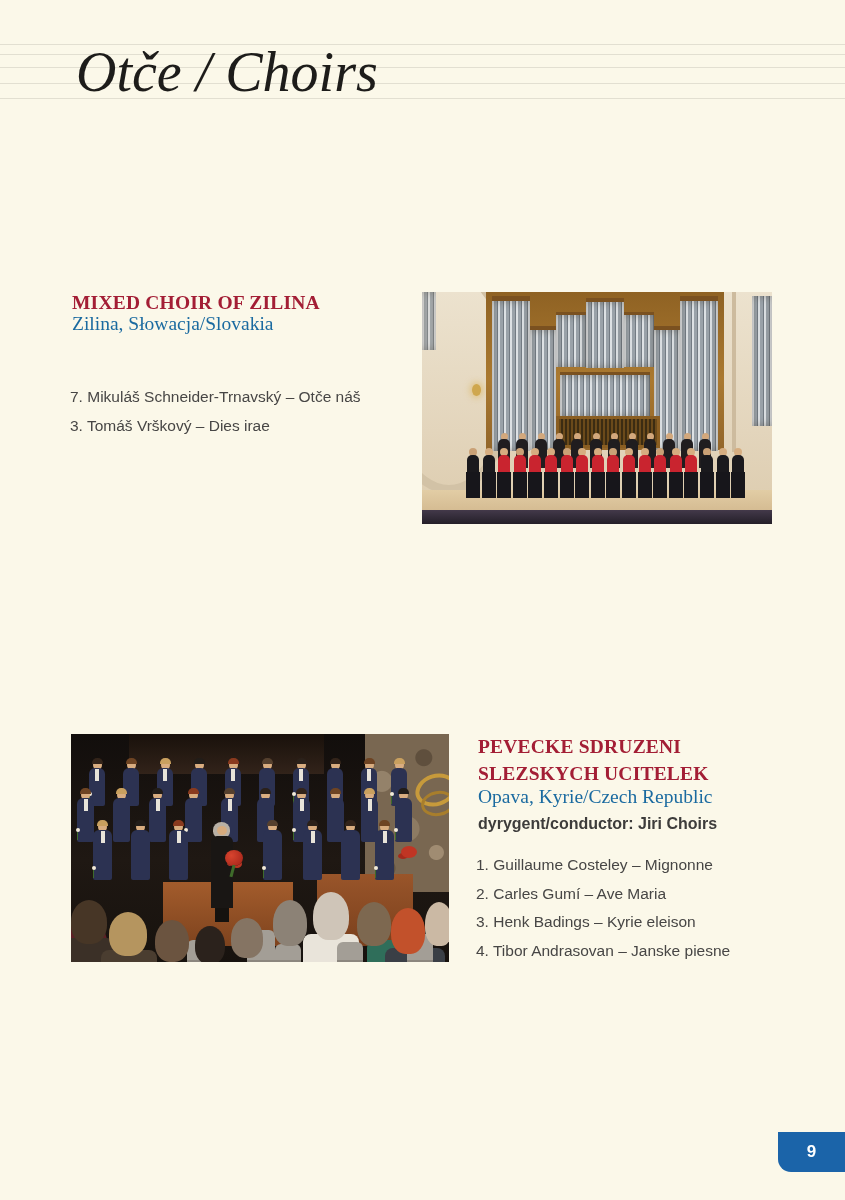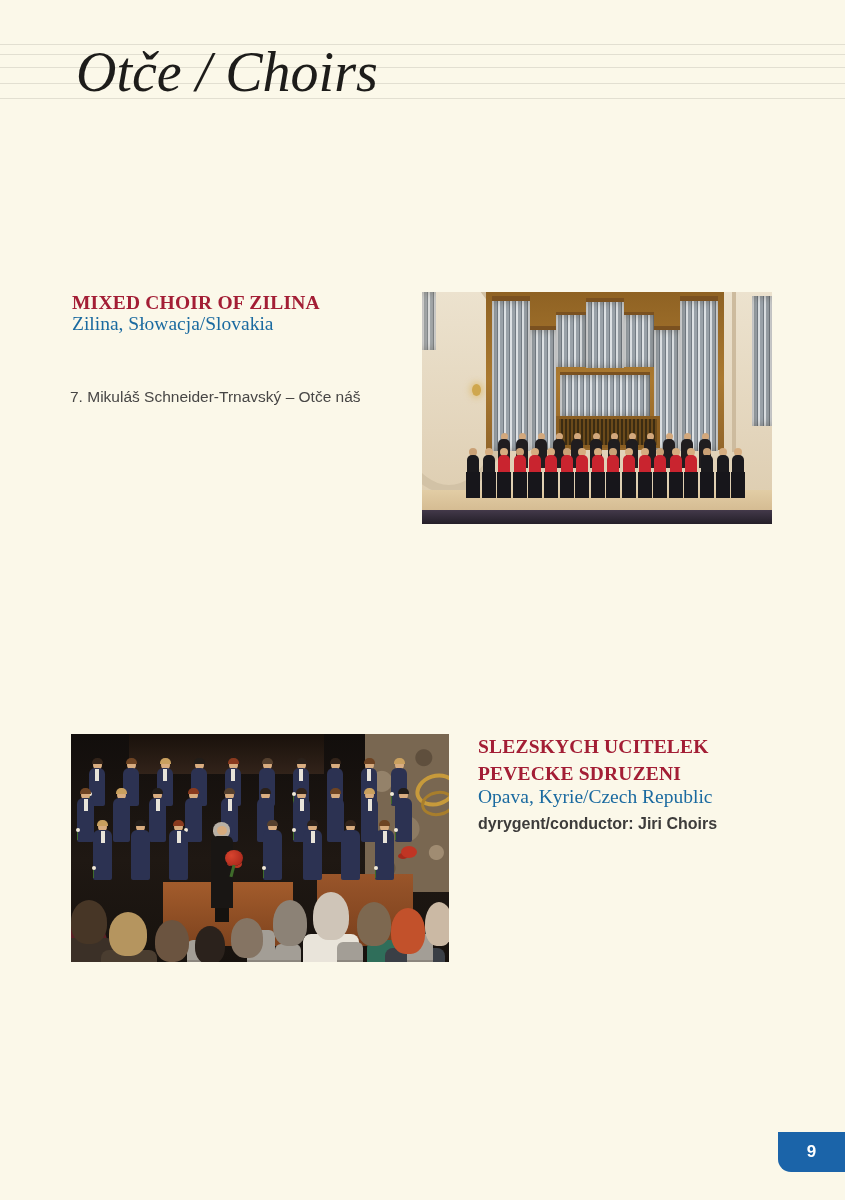--- a/index.html
+++ b/index.html
@@ -116,20 +116,21 @@
   </div>
   <h1 class="page-title">Otče / Choirs</h1>
 
   <h2 class="choir-name c1-name">
     <div>MIXED CHOIR OF ZILINA</div>
     <div></div>
   </h2>
   <div class="choir-loc c1-loc">Zilina, Słowacja/Slovakia</div>
   <ul class="repertoire rep1 c1-rep">
     <li>7. Mikuláš Schneider-Trnavský – Otče náš</li>
+    <li>3. Tomáš Vrškový – Dies irae</li>
   </ul>
 
   <div class="photo photo1">
     <div class="p1-wall"></div>
     <div class="p1-light"></div>
     <div class="p1-arch"></div>
     <div class="p1-sconce"></div>
     <div class="p1-edgeL pipes"></div>
     <div class="p1-organwood"></div>
     <div class="p1-towerL pipes"></div>
@@ -496,23 +497,29 @@
         <div style="position: absolute; left: 160px; top: 184px; width: 32px; height: 40px; border-radius: 50% 50% 42% 42%; background: rgb(133, 116, 99);"></div>
         <div style="position: absolute; left: 202px; top: 166px; width: 34px; height: 46px; border-radius: 50% 50% 42% 42%; background: rgb(140, 130, 118);"></div>
         <div style="position: absolute; left: 242px; top: 158px; width: 36px; height: 48px; border-radius: 50% 50% 42% 42%; background: rgb(207, 197, 184);"></div>
         <div style="position: absolute; left: 286px; top: 168px; width: 34px; height: 44px; border-radius: 50% 50% 42% 42%; background: rgb(125, 104, 80);"></div>
         <div style="position: absolute; left: 320px; top: 174px; width: 34px; height: 46px; border-radius: 50% 50% 42% 42%; background: rgb(194, 81, 43);"></div>
         <div style="position: absolute; left: 354px; top: 168px; width: 28px; height: 44px; border-radius: 50% 50% 42% 42%; background: rgb(203, 185, 164);"></div>
       </div>
   </div>
 
   <h2 class="choir-name c2-name">
+    <div>PEVECKE SDRUZENI</div>
     <div>SLEZSKYCH UCITELEK</div>
-    <div>PEVECKE SDRUZENI</div>
   </h2>
   <div class="choir-loc c2-loc">Opava, Kyrie/Czech Republic</div>
   <div class="choir-cond c2-cond">dyrygent/conductor: Jiri Choirs</div>
+  <ul class="repertoire rep2 c2-rep">
+    <li>1. Guillaume Costeley – Mignonne</li>
+    <li>2. Carles Gumí – Ave Maria</li>
+    <li>3. Henk Badings – Kyrie eleison</li>
+    <li>4. Tibor Andrasovan – Janske piesne</li>
+  </ul>
 
   <div class="page-number">
     <span>9</span>
   </div>
 
 </div>
 
 </body></html>

